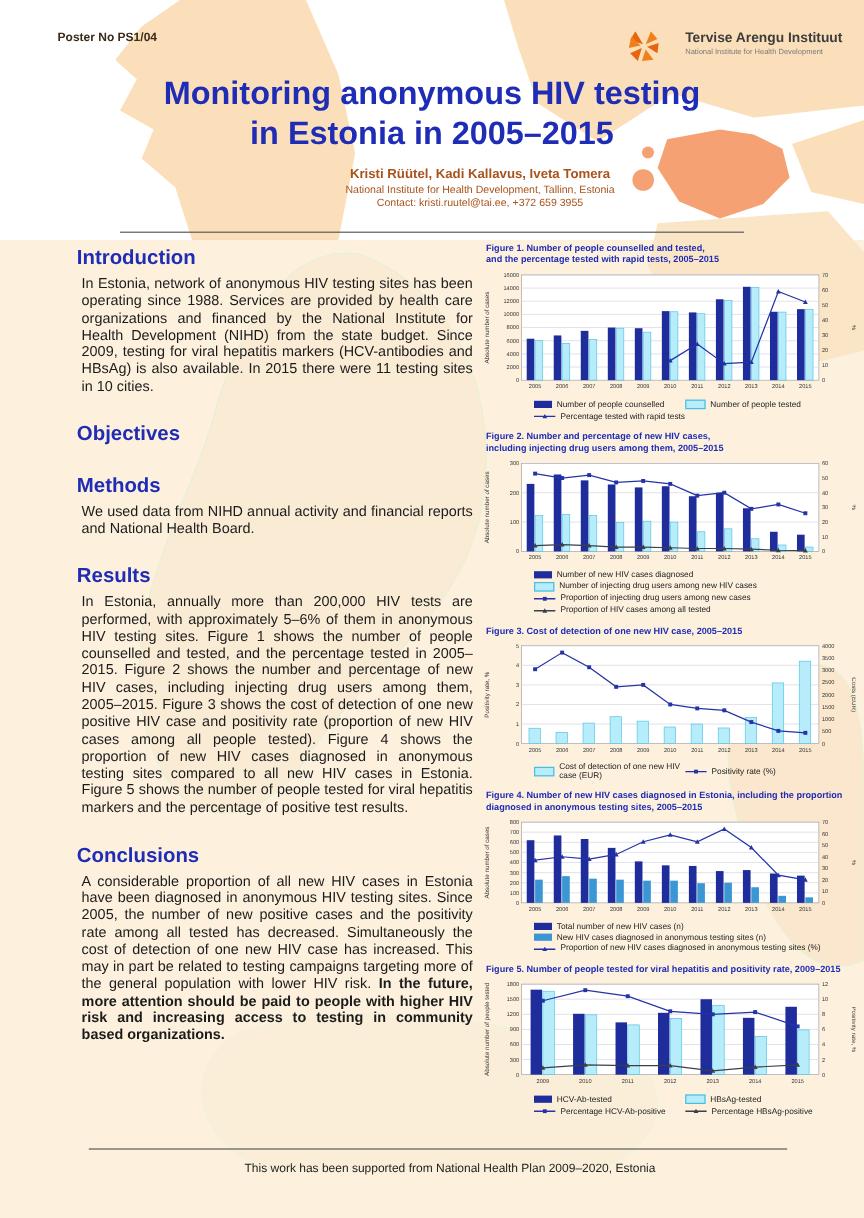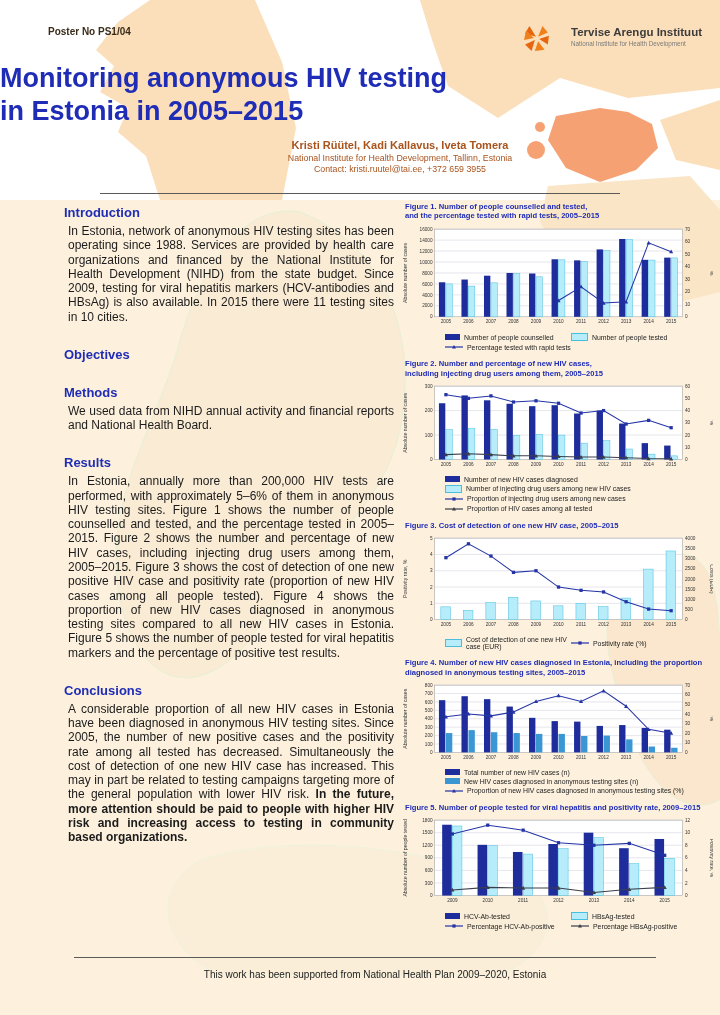--- a/index.html
+++ b/index.html
@@ -4,32 +4,32 @@
 <style>
   html,body{margin:0;padding:0;background:#888;}
   .page{position:relative;width:720px;height:1015px;overflow:hidden;
         background:#fde047;font-family:"Liberation Sans",sans-serif;}
   .map-bg{position:absolute;left:0;top:0;width:720px;height:1015px;z-index:0;}
   .layer{position:absolute;z-index:1;}
   .poster-no{left:48px;top:26px;font-size:10px;font-weight:bold;color:#3a2c1a;}
   .logo{right:18px;top:26px;display:flex;align-items:flex-start;gap:21px;}
   .logo .org{font-size:11.5px;font-weight:bold;color:#3c3c3c;line-height:1.1;}
   .logo .org-sub{font-size:6.3px;color:#7a7a7a;margin-top:1px;}
-  .title{left:0;top:62px;width:720px;text-align:left;margin:0;
+  .title{left:0;top:62px;width:720px;text-align:center;margin:0;
          font-size:27px;line-height:1.22;font-weight:bold;color:#1f2cb5;}
   .authors{left:0;top:139px;width:720px;text-align:center;color:#a9531c;padding-left:40px;}
   .auth-names{font-size:11px;font-weight:bold;margin-bottom:2px;}
   .auth-aff{font-size:8.8px;line-height:1.3;}
   .rule{position:absolute;z-index:1;border-top:1px solid #5a5a5a;}
   .top-rule{left:100px;right:100px;top:193px;}
   .bottom-rule{left:74px;right:64px;top:957px;}
   .footer{left:0;top:969px;width:720px;text-align:center;font-size:10px;color:#222;padding-left:15px;}
   .left-col{left:64px;top:205px;width:334px;}
   .left-col section{margin-bottom:23px;}
-  .left-col h2{margin:0 0 4px 0;font-size:13px;color:#1f2cb5;}
+  .left-col h2{margin:0 0 4px 0;font-size:17px;color:#1f2cb5;}
   .left-col p{margin:4px;font-size:12px;line-height:1.19;color:#1b1b1b;text-align:justify;}
   .right-col{left:401px;top:202px;width:312px;}
   .figure{margin-bottom:7px;}
   .fig-caption{font-size:7.6px;font-weight:bold;color:#1f2cb5;text-align:left;
                white-space:pre-line;line-height:1.25;margin:0 4px 2px 4px;}
   .legend{display:flex;flex-wrap:wrap;padding-left:44px;margin-top:1px;}
   .legend .item{width:100%;display:flex;align-items:center;gap:4px;
                 font-size:6.9px;color:#222;margin:1px 0;}
   .legend.two .item{width:47%;}
   .legend .swb{display:inline-block;width:15px;height:6px;flex:none;}

